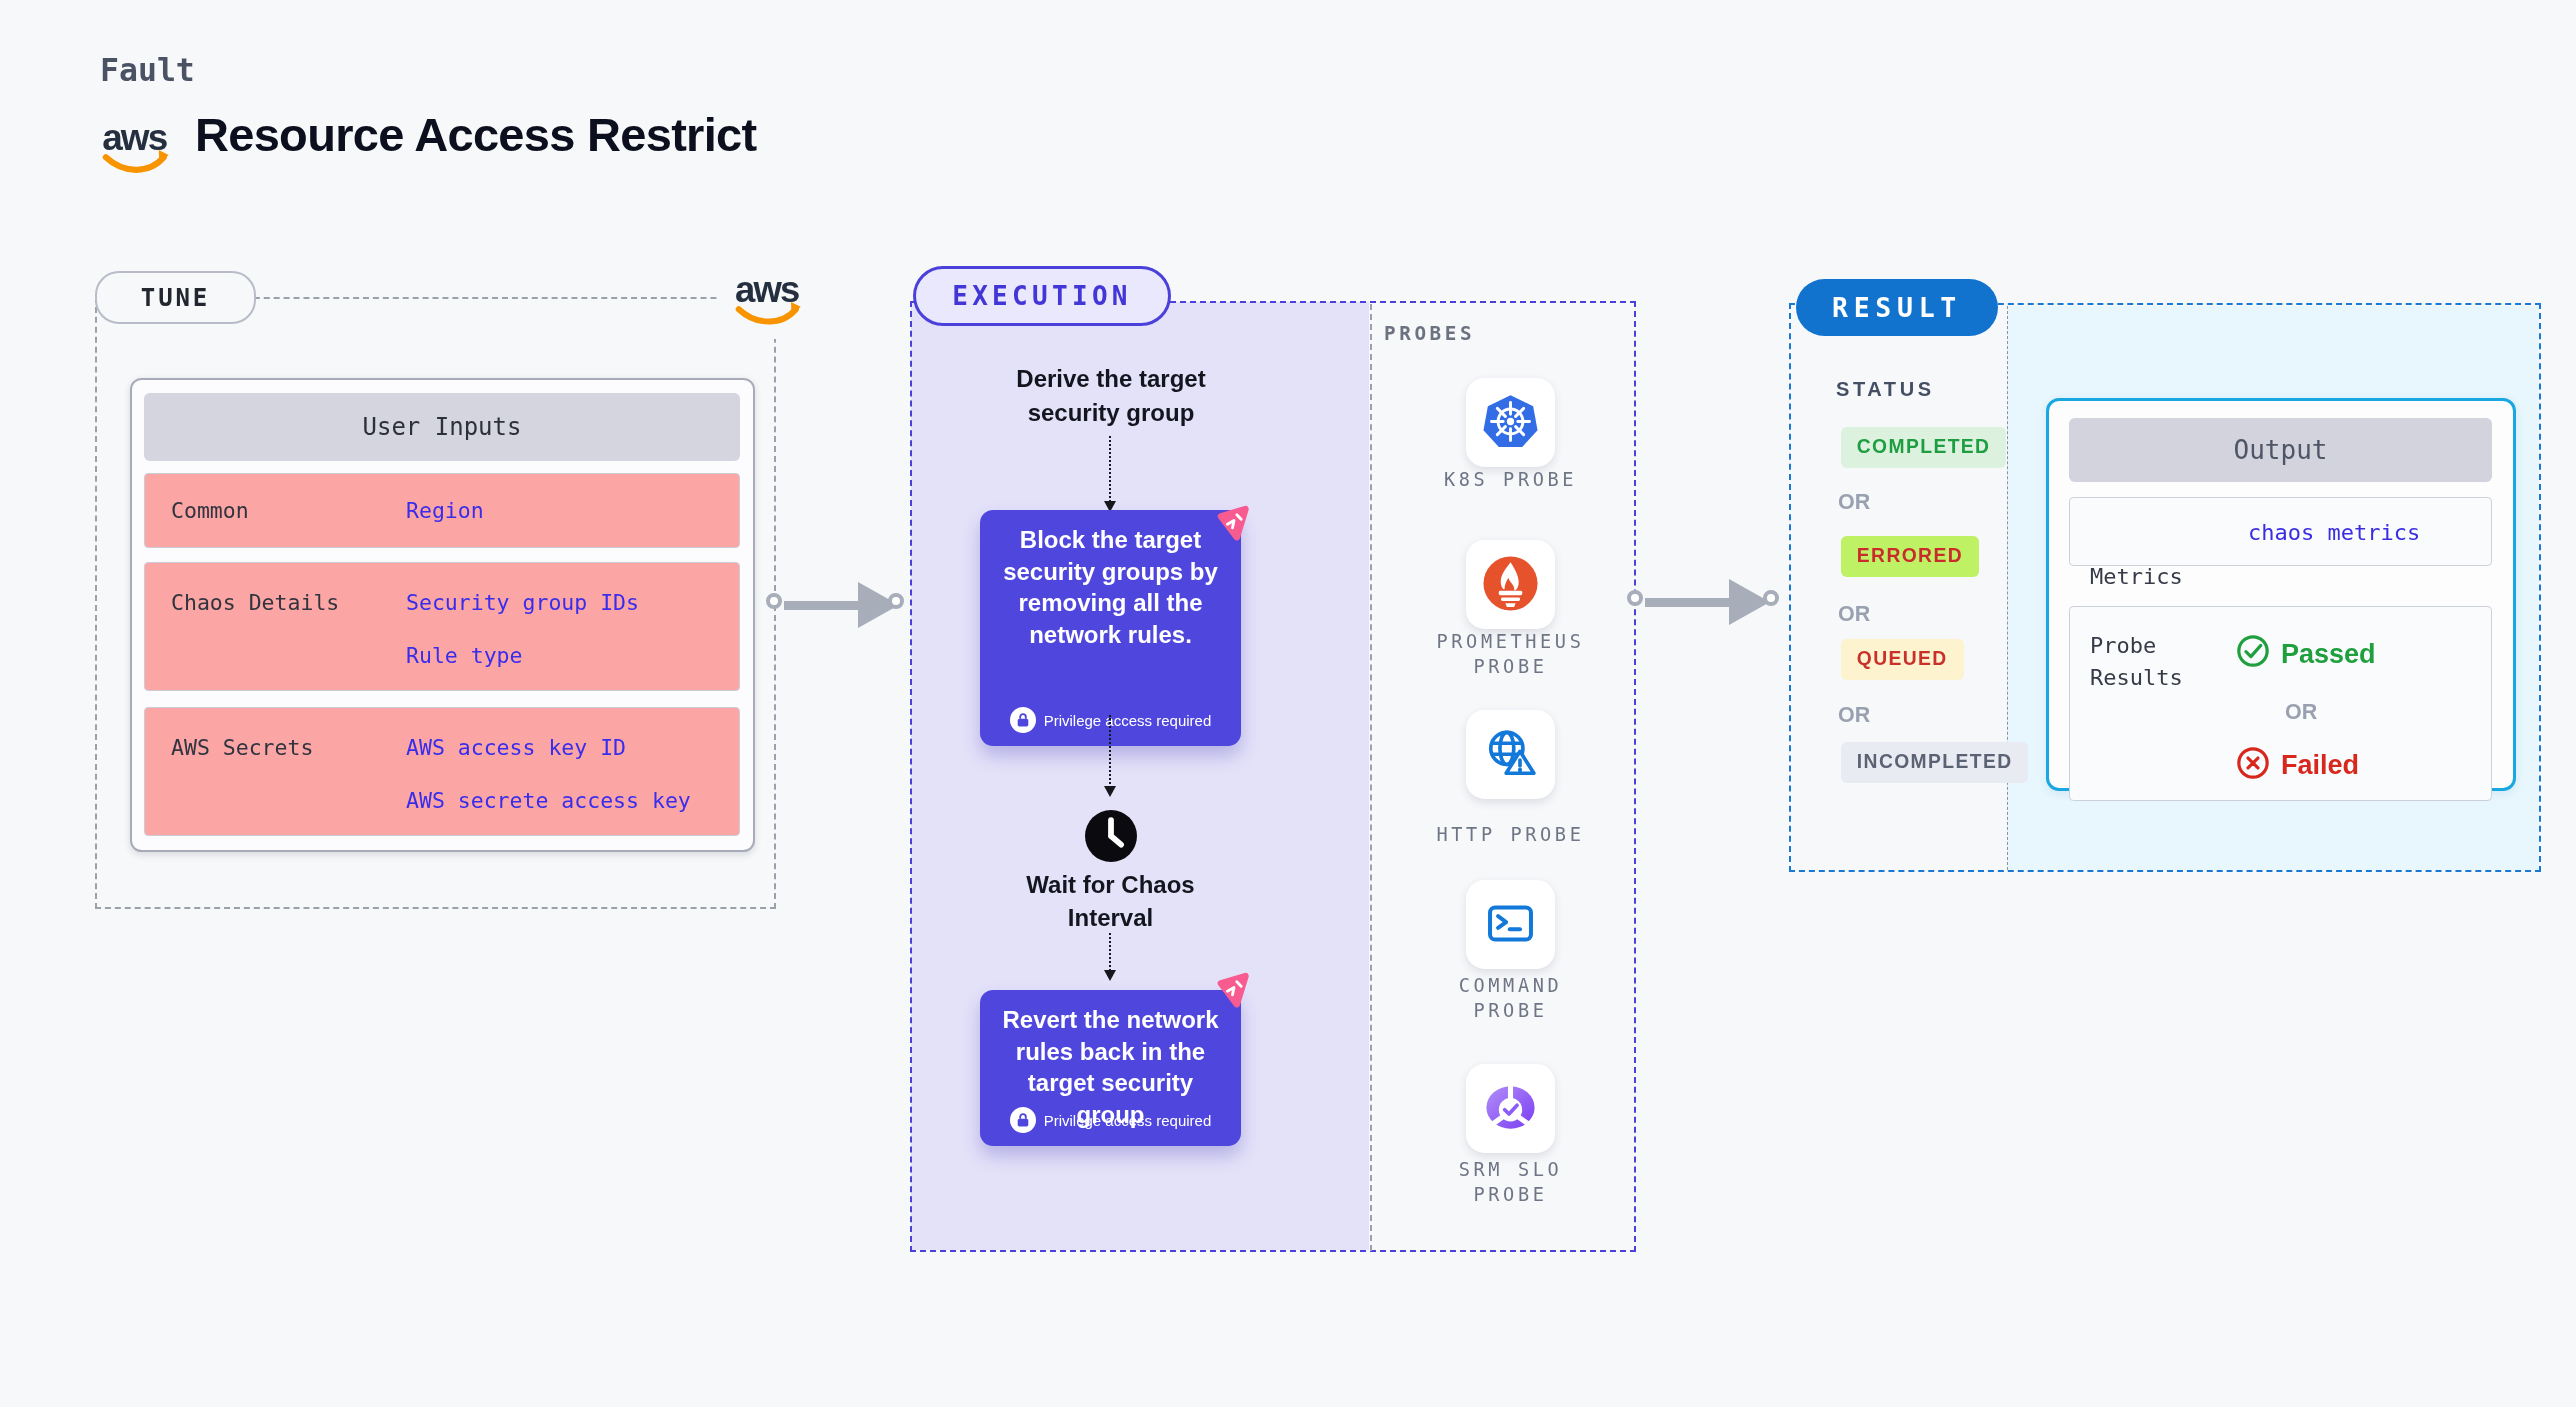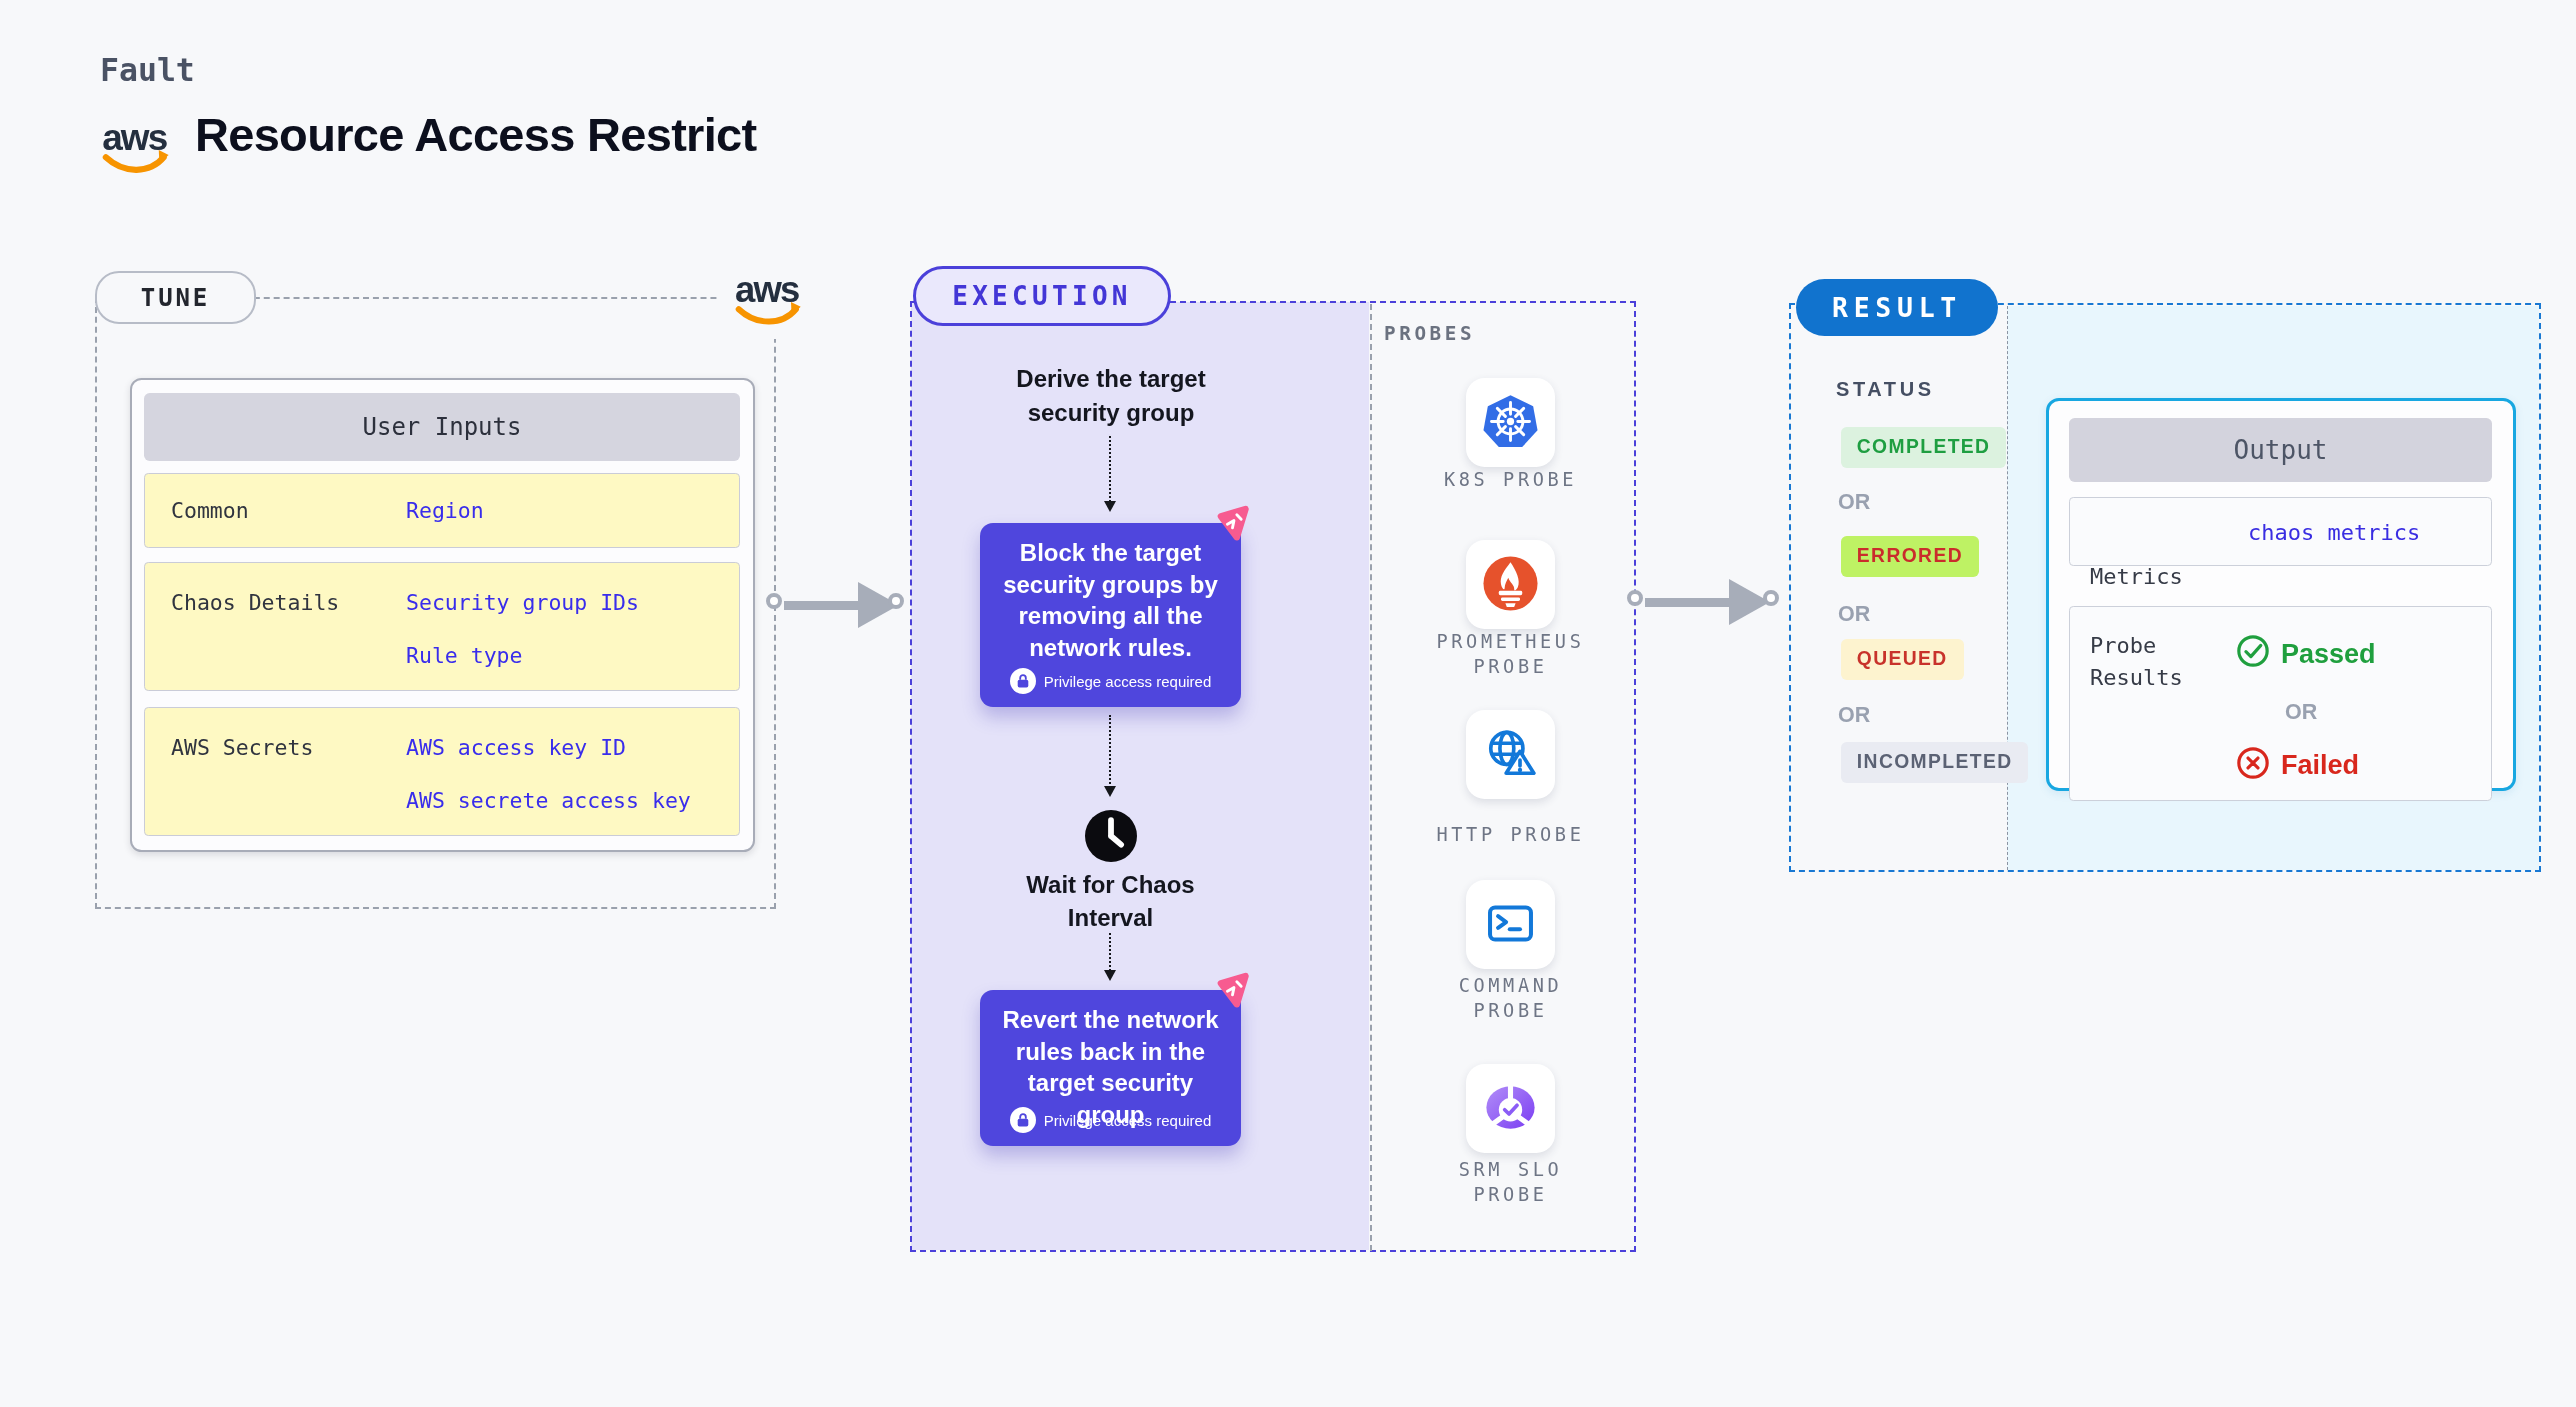--- a/index.html
+++ b/index.html
@@ -23,21 +23,21 @@
   .tune-box { left:95px; top:297px; width:681px; height:612px; border:2.1px dashed #9aa1ad; }
   .tune-badge { left:95px; top:271px; width:161px; height:53px; background:#f7f8fa;
     border:2.1px solid #b7bcc7; border-radius:24px; font-size:24px; font-weight:bold;
     letter-spacing:2.9px; color:#23262e; z-index:3; }
   .aws-logo-corner { left:718px; top:259px; width:100px; height:80px; background:#f7f8fa; z-index:3; }
 
   .ui-card { left:130px; top:378px; width:625px; height:474px; background:#fcfcfe;
     border:2.1px solid #a8acb8; border-radius:11.5px; box-shadow:0 2.9px 7.2px rgba(40,44,60,.14); }
   .ui-header { left:12px; top:13px; width:596px; height:68px; background:#d5d5df;
     border-radius:5.7px; font-size:24px; color:#2c303c; }
-  .ui-row { left:12px; width:596px; background:#fef9c3; border:1.4px solid #caccd8; border-radius:4.3px; }
+  .ui-row { left:12px; width:596px; background:#fca5a5; border:1.4px solid #caccd8; border-radius:4.3px; }
   .row-1 { top:93px; height:75px; }
   .row-2 { top:182px; height:129px; }
   .row-3 { top:327px; height:129px; }
   .row-label { left:26px; font-size:21.5px; color:#30343f; }
   .row-val { left:261px; font-size:21.5px; color:#392dec; }
 
   
   .node-circle { width:15.8px; height:15.8px; border:4.3px solid #a7adb9; border-radius:50%; background:#fff; z-index:4; }
   .arrow-line { height:9.3px; background:#a7adb9; }
   .arrow-head { width:0; height:0; border-top:23.6px solid transparent; border-bottom:23.6px solid transparent; border-left:41px solid #a7adb9; }
@@ -52,21 +52,21 @@
 
   .derive-text { left:989px; top:362px; width:244px; text-align:center;
     font-size:24px; font-weight:bold; color:#14161f; line-height:34px; }
 
   .darrow { width:0; border-left:2.9px dotted #15171c; }
   .darrow::after { content:""; position:absolute; left:-7.2px; bottom:-11.5px;
     border:6.4px solid transparent; border-top:11.5px solid #15171c; }
 
   .chaos-step { left:980px; width:261px; background:#4f46dd; border-radius:13px;
     color:#fff; box-shadow:0 10px 18.6px rgba(60,52,180,.28); }
-  .step-block { top:523px; height:184px; }
+  .step-block { top:510px; height:236px; }
   .step-revert { top:990px; height:156px; }
   .chaos-text { position:absolute; top:14.3px; left:0; width:100%; padding:0 13px;
     text-align:center; font-size:24px; font-weight:bold; line-height:31.5px; }
   .priv-row { position:absolute; bottom:13px; left:0; width:100%;
     display:flex; align-items:center; justify-content:center; gap:7.9px; }
   .lock-circle { width:26px; height:26px; border-radius:50%; background:#fff;
     display:flex; align-items:center; justify-content:center; }
   .priv-text { font-size:15px; font-weight:500; color:#fff; }
   .chaos-icon { width:39px; height:39px; z-index:4; }
   .chaos-icon-1 { left:1213px; top:504px; }

